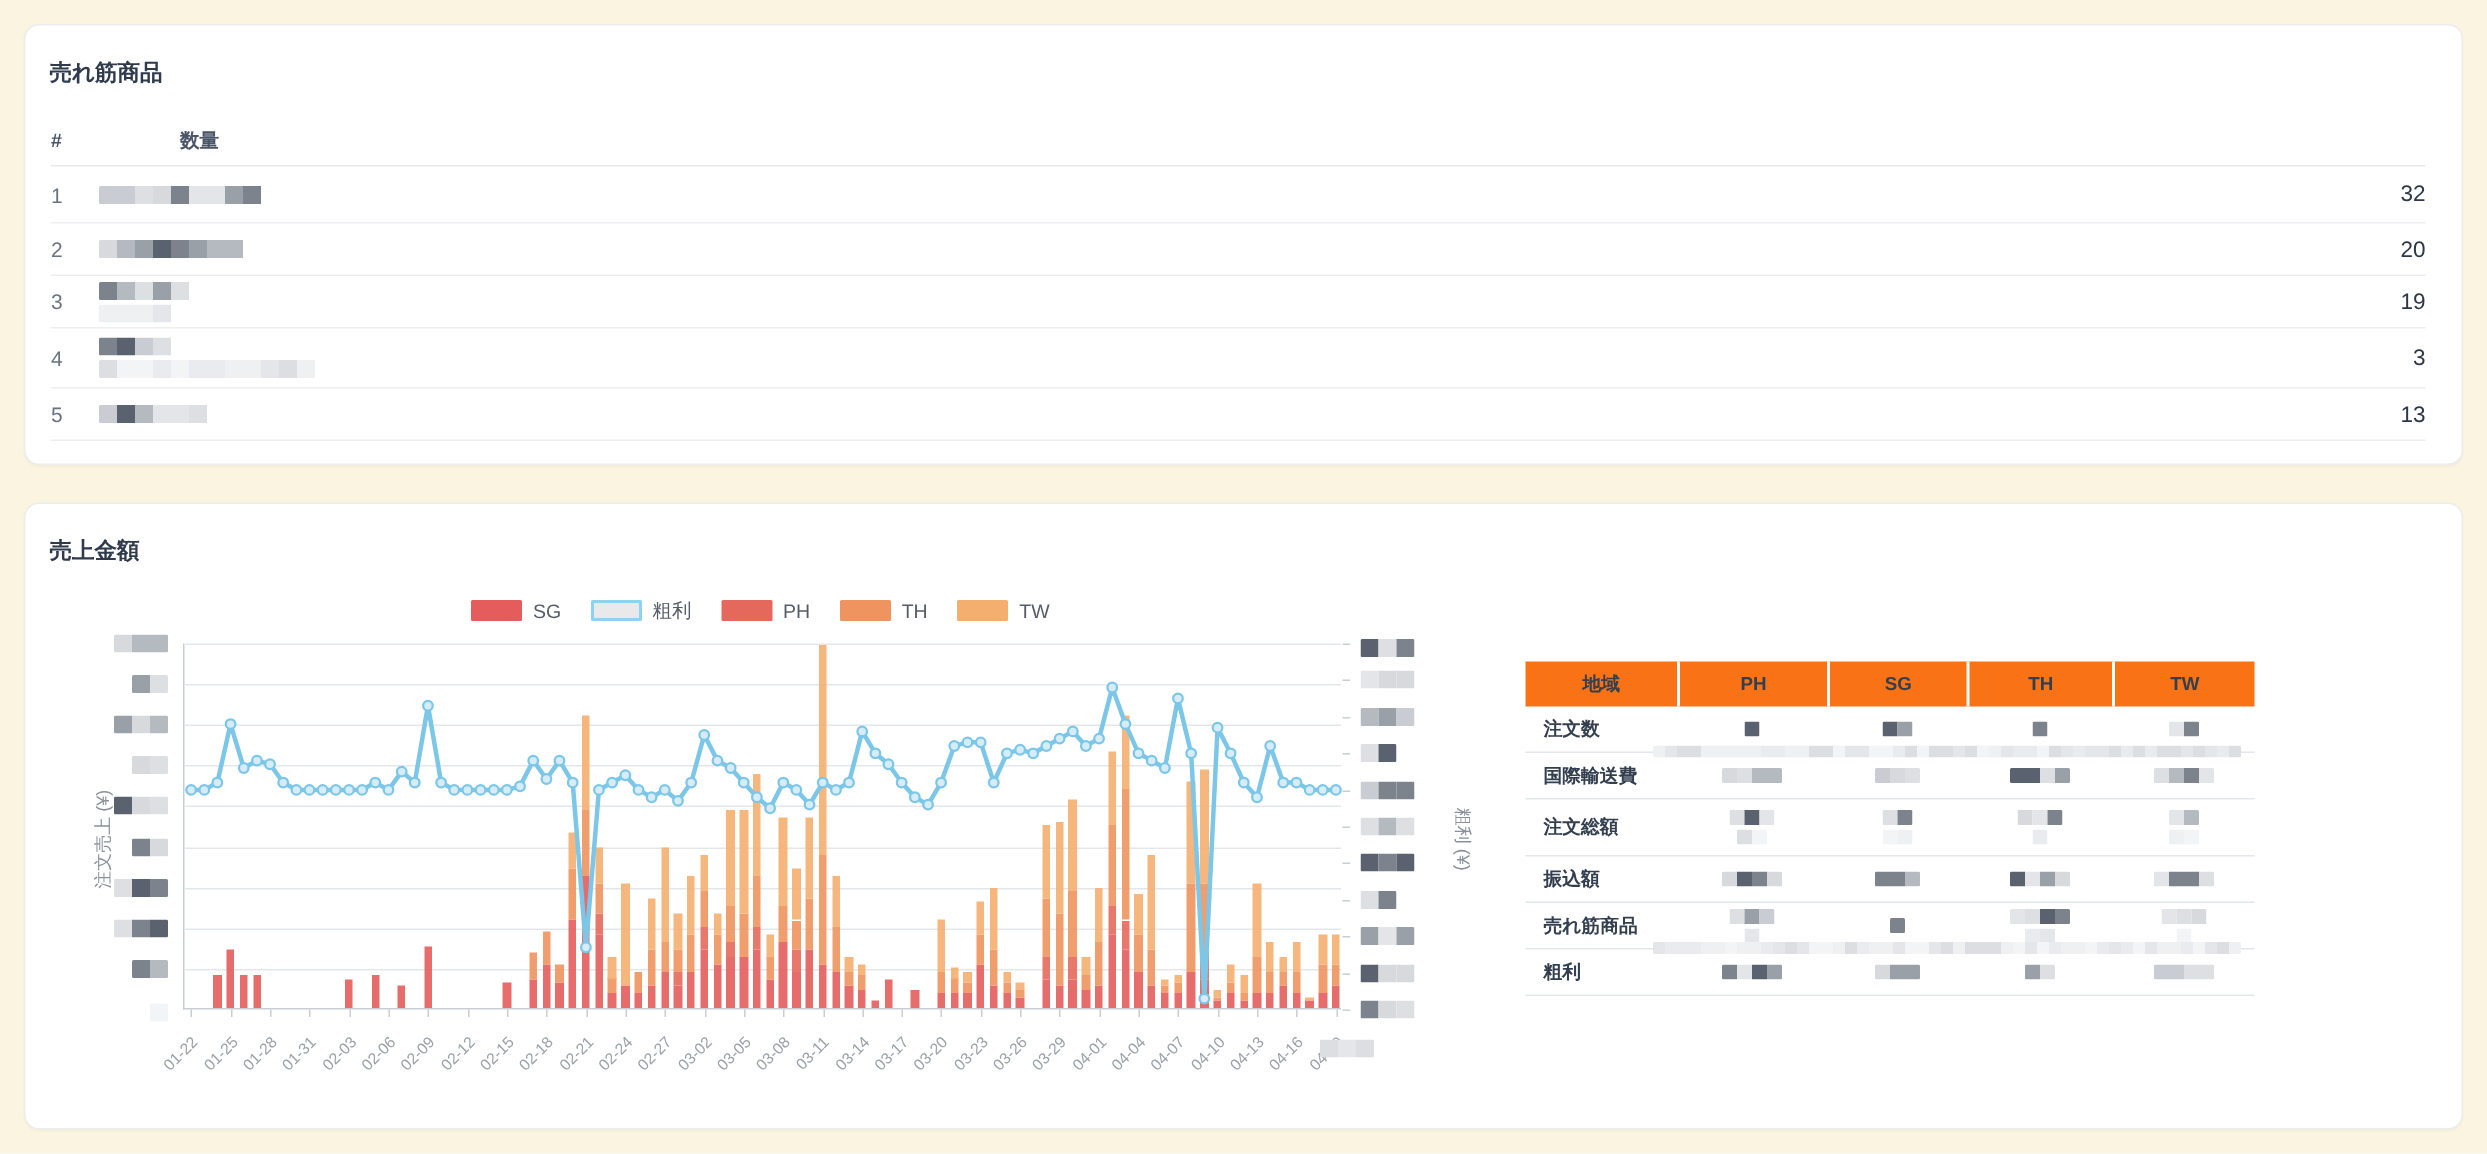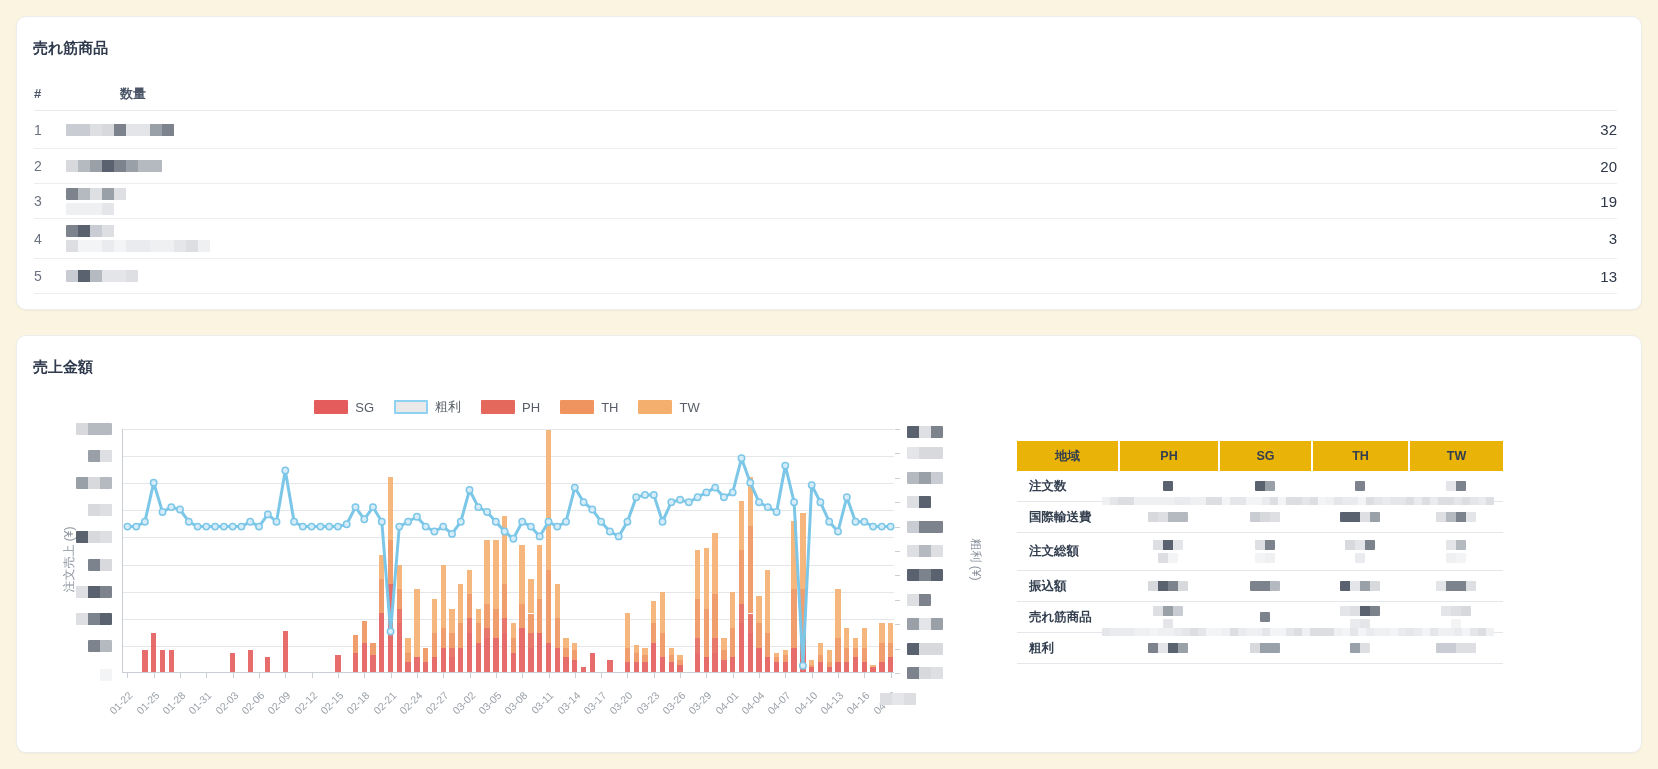--- a/index.html
+++ b/index.html
@@ -57,21 +57,21 @@
   #x-labels { position:absolute; left:105px; top:343px; width:772px; height:46px; }
   .x-lab { position:absolute; width:56px; top:10px; text-align:right; font-size:10.5px; color:#9aa1a9;
            transform-origin:100% 0%; transform:rotate(-45deg); white-space:nowrap; }
   .axis-title { position:absolute; font-size:12px; color:#8a919c; white-space:nowrap; }
   #y-left-title  { left:-8px; top:215px; transform:rotate(-90deg); transform-origin:center; width:120px; text-align:center; }
   #y-right-title { left:898px; top:215px; transform:rotate(90deg); transform-origin:center; width:120px; text-align:center; }
   .ytick { position:absolute; }
 
   
   #region-table { position:absolute; left:1000px; top:105px; width:486px; font-size:12.5px; }
-  .rt-head { display:flex; background:#eab308; height:30px;text-align:right; }
+  .rt-head { display:flex; background:#f97316; height:30px;text-align:right; }
   .rt-head .rt-cell { display:flex; align-items:center; justify-content:center; font-weight:bold; color:#333f4f; border-left:2px solid #ffffff; }
   .rt-head .rt-cell:first-child { border-left:none; }
   .rt-row { display:flex; align-items:center; border-bottom:1px solid #e3e6ea; position:relative; }
   .rt-label { font-weight:bold; color:#333f4f; padding-left:12px; }
   .rt-cell { display:flex; flex-direction:column; align-items:center; justify-content:center; }
   .col-0 { width:101px; justify-content:flex-start; }
   .col-1 { width:100px; }
   .col-2 { width:93px; }
   .col-3 { width:97px; }
   .col-4 { width:95px; }

